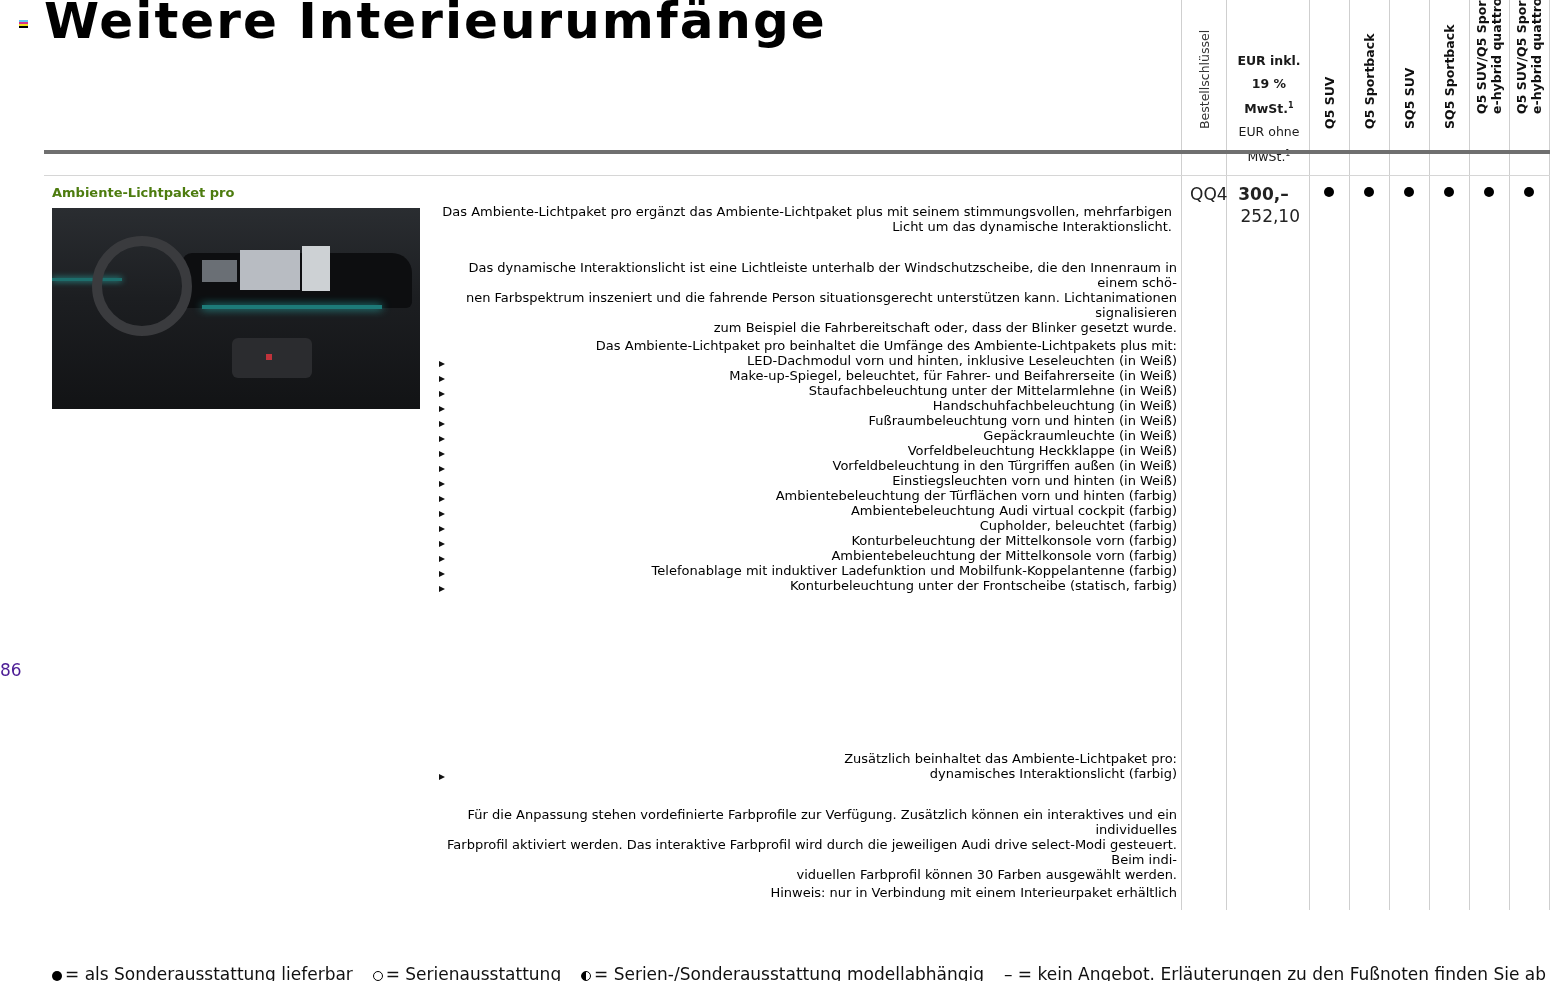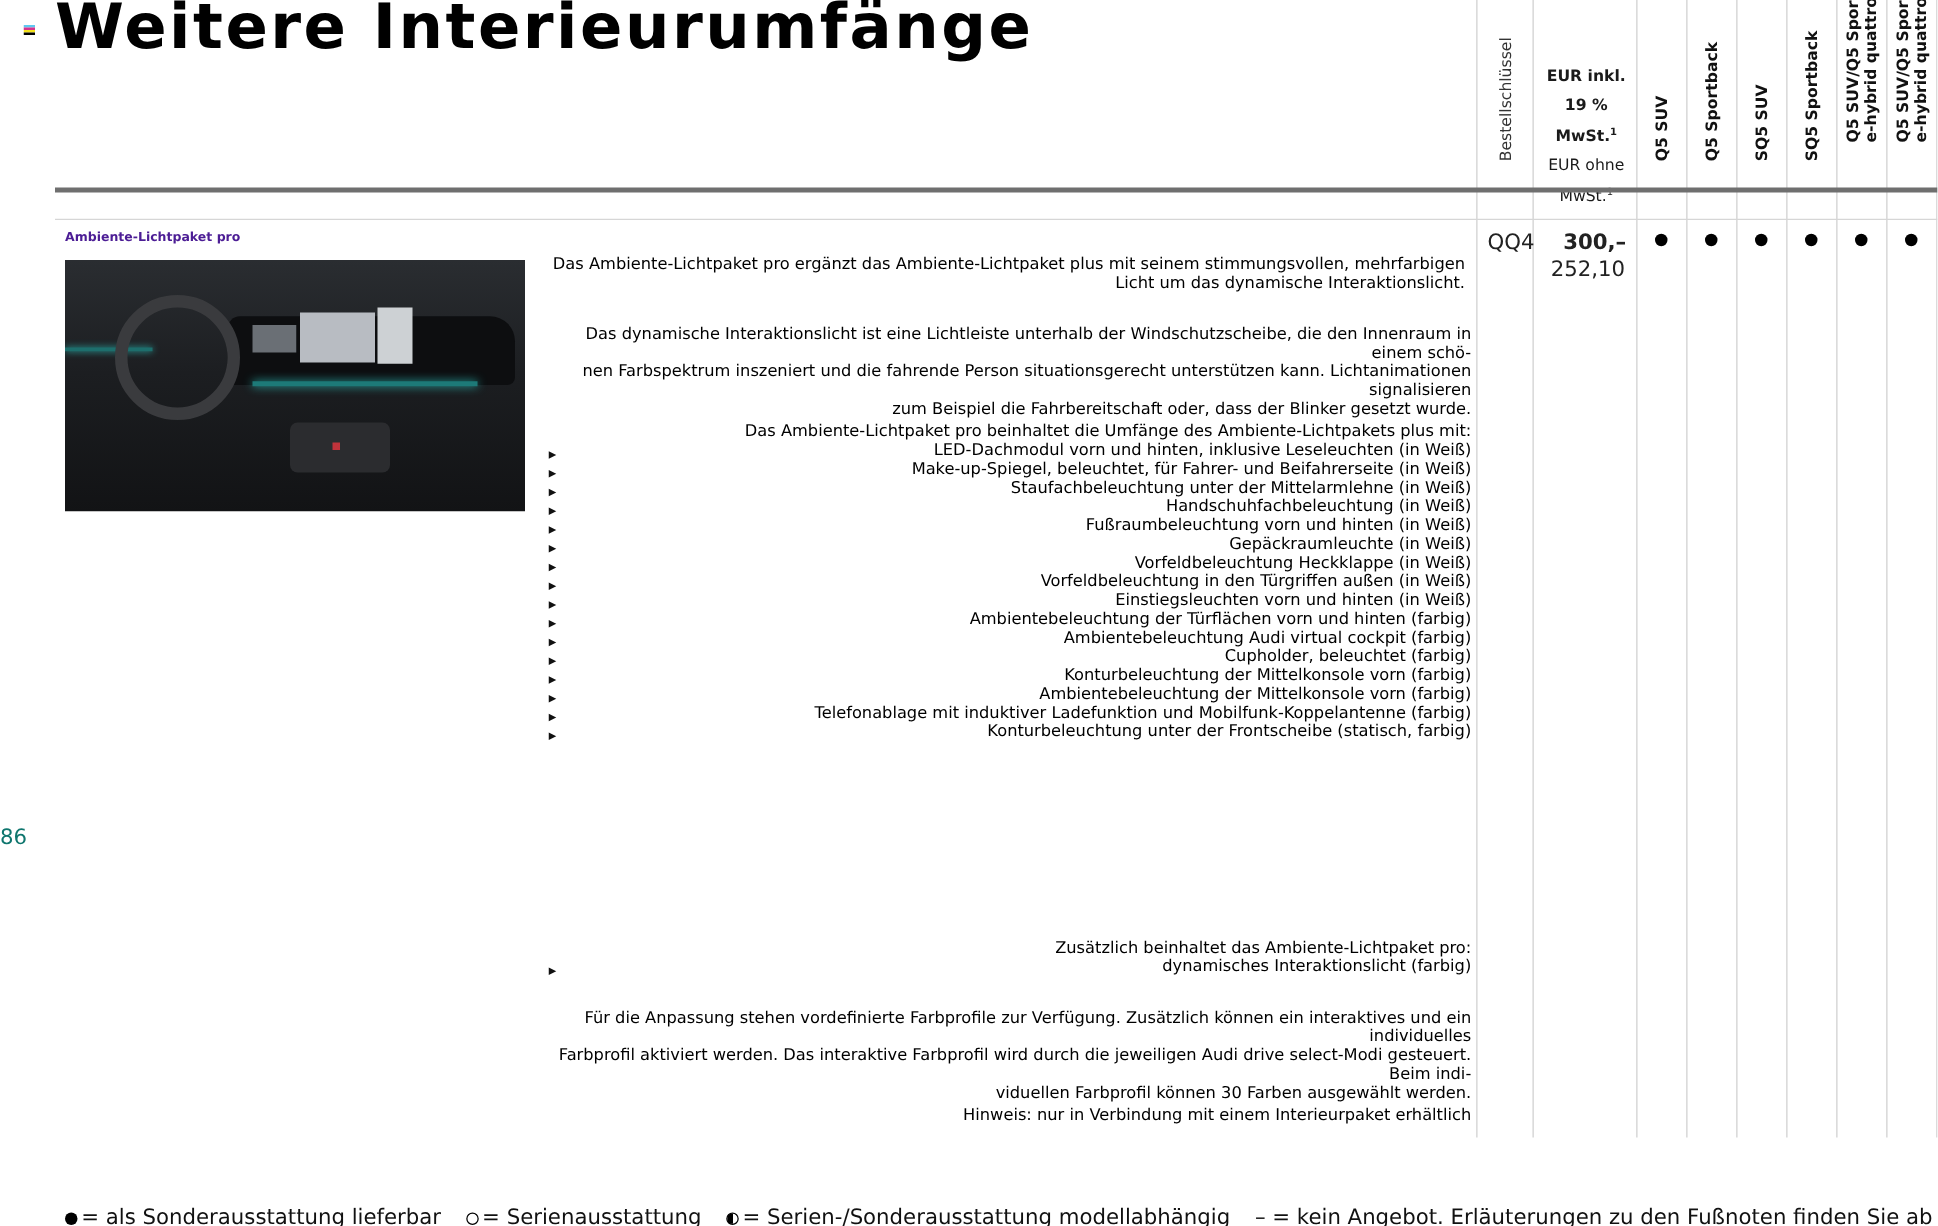--- a/index.html
+++ b/index.html
@@ -10,21 +10,21 @@
     .cmyk-mark span { display: block; height: 2px; }
 
     .page-title {
       position: absolute; left: 44px; top: -8px;
       font-family: "DejaVu Sans", sans-serif; font-weight: bold;
       font-size: 50px; letter-spacing: 2px; color: #000;
       white-space: nowrap;
     }
 
     .page-number {
-      position: absolute; left: 0px; top: 660px; font-size: 17px; color: #0f766e;
+      position: absolute; left: 0px; top: 660px; font-size: 17px; color: #4c1d95;
     }
 
     .header-rule { position: absolute; left: 44px; top: 150px; width: 1506px; height: 4px; background: #6f6f6f; }
     .row-rule { position: absolute; left: 44px; top: 175px; width: 1506px; height: 1px; background: #d6d6d6; }
 
     .vline { position: absolute; top: 0; width: 1px; background: #cfcfcf; height: 910px; }
 
     .col-head { position: absolute; top: 0; height: 150px; }
     .col-head .vtext {
       position: absolute; bottom: 6px; left: 50%;
@@ -32,21 +32,21 @@
       transform: rotate(-90deg) translateY(-50%);
       white-space: nowrap; font-size: 12.5px; line-height: 15px; color: #111;
     }
     .col-head .vtext.bold { font-weight: bold; }
     .col-head .vtext.light { font-weight: normal; color: #333; }
 
     .price-head { position: absolute; left: 1230px; top: 50px; width: 78px; font-size: 12.5px; line-height: 22.5px; text-align: center; }
     .price-head .b { font-weight: bold; }
     .price-head sup { font-size: 8px; vertical-align: 5px; }
 
-    .item-title { position: absolute; left: 52px; top: 185px; font-size: 10px; font-weight: bold; color: #4c1d95; }
+    .item-title { position: absolute; left: 52px; top: 185px; font-size: 13px; font-weight: bold; color: #4d7c0f; }
 
     .item-image {
       position: absolute; left: 52px; top: 208px; width: 368px; height: 201px;
       background: linear-gradient(180deg, #2a2d31 0%, #1c1e21 45%, #121315 100%);
       overflow: hidden;
     }
     .item-image .dash { position: absolute; left: 130px; top: 45px; width: 230px; height: 55px; border-radius: 10px 20px 6px 6px; background: #0d0e10; }
     .item-image .screen1 { position: absolute; left: 150px; top: 52px; width: 35px; height: 22px; background: #6a6f75; }
     .item-image .screen2 { position: absolute; left: 188px; top: 42px; width: 60px; height: 40px; background: #b8bcc2; }
     .item-image .screen3 { position: absolute; left: 250px; top: 38px; width: 28px; height: 45px; background: #cdd1d4; }
@@ -203,21 +203,21 @@
   <p>Für die Anpassung stehen vordefinierte Farbprofile zur Verfügung. Zusätzlich können ein interaktives und ein individuelles</p>
   <p>Farbprofil aktiviert werden. Das interaktive Farbprofil wird durch die jeweiligen Audi drive select-Modi gesteuert. Beim indi-</p>
   <p>viduellen Farbprofil können 30 Farben ausgewählt werden.</p>
 </div>
 
 <div class="desc" style="top:885px">
   <p>Hinweis: nur in Verbindung mit einem Interieurpaket erhältlich</p>
 </div>
 
 <div class="cell" style="left:1190px;top:184px">QQ4</div>
-<div class="cell" style="left:1226px;top:184px;width:75px;text-align:right;font-weight:bold">300,–</div>
+<div class="cell" style="left:1226px;top:184px;width:75px;text-align:center;font-weight:bold">300,–</div>
 <div class="cell" style="left:1226px;top:206px;width:74px;text-align:right">252,10</div>
 
 <div class="dot" style="left:1324px"></div>
 <div class="dot" style="left:1364px"></div>
 <div class="dot" style="left:1404px"></div>
 <div class="dot" style="left:1444px"></div>
 <div class="dot" style="left:1484px"></div>
 <div class="dot" style="left:1524px"></div>
 
 <div class="legend">

